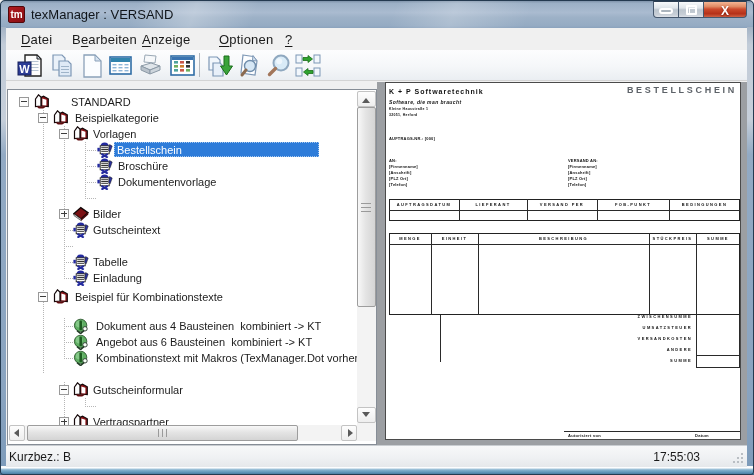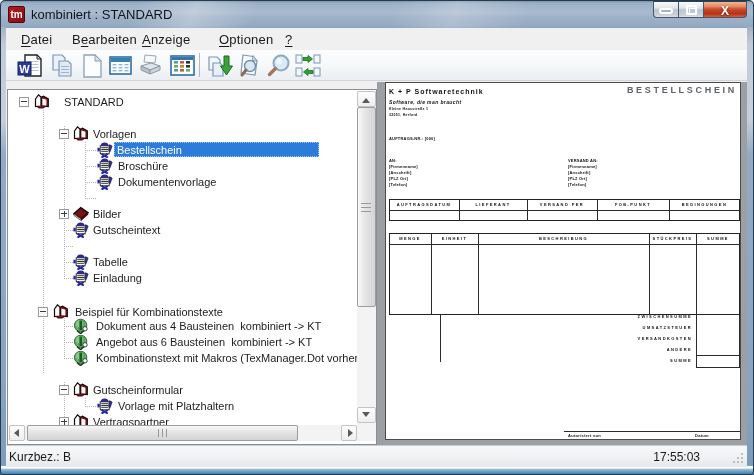--- a/index.html
+++ b/index.html
@@ -91,21 +91,21 @@
     <circle cx="6.2" cy="6" r="3.4" fill="#8ccc8e" opacity="0.85"></circle>
     <rect x="6.4" y="2.6" width="2.6" height="9.6" rx="1" fill="#1d5c20"></rect>
     <circle cx="12" cy="10.8" r="2.2" fill="#f6fff6" stroke="#26332a" stroke-width="0.9"></circle>
     <path d="M4 12.6 L7.4 15.4 M11 12.6 L7.8 15.4" stroke="#223c26" stroke-width="1.4"></path>
   </g>
  </defs>
 </svg>
 <div class="abs" id="title">
   <div class="shine"></div>
   <div class="abs" id="tmicon">tm</div>
-  <div class="abs" id="titletext">kombiniert : STANDARD</div>
+  <div class="abs" id="titletext">texManager : VERSAND</div>
 </div>
 <div class="abs wbtn" id="btnmin">
     <div class="glyphmin"></div>
   </div>
 <div class="abs wbtn" id="btnmax">
     <div class="glyphmax"></div>
   </div>
 <div class="abs wbtn" id="btncls">
     <span>X</span>
   </div>
@@ -214,21 +214,24 @@
   <div class="doth" style="left:55px;top:139px;width:9px"></div>
   <div class="doth" style="left:55px;top:155px;width:9px"></div>
   <div class="doth" style="left:55px;top:171px;width:9px"></div>
   <div class="doth" style="left:55px;top:187px;width:9px"></div>
   <div class="doth" style="left:55px;top:235px;width:9px"></div>
   <div class="doth" style="left:55px;top:251px;width:9px"></div>
   <div class="doth" style="left:55px;top:267px;width:9px"></div>
   <div class="doth" style="left:76px;top:315px;width:12px"></div>
   <div class="trow" style="top:3px"><div class="exp" style="left:10px"><i></i></div><svg class="ticon" style="left:25px" width="16" height="16" viewBox="0 0 16 16">
           <use href="#i-obook"></use>
-        </svg><span class="txt" style="left:55px">STANDARD</span></div>
+        </svg><span class="txt" style="left:62px">STANDARD</span></div>
+  <div class="trow" style="top:19px"><div class="exp" style="left:29px"><i></i></div><svg class="ticon" style="left:44px" width="16" height="16" viewBox="0 0 16 16">
+          <use href="#i-obook"></use>
+        </svg><span class="txt" style="left:66px">Beispielkategorie</span></div>
   <div class="trow" style="top:35px"><div class="exp" style="left:50px"><i></i></div><svg class="ticon" style="left:64px" width="16" height="16" viewBox="0 0 16 16">
           <use href="#i-obook"></use>
         </svg><span class="txt" style="left:84px">Vorlagen</span></div>
   <div class="trow" style="top:51px"><svg class="ticon" style="left:88px" width="16" height="16" viewBox="0 0 16 16">
           <use href="#i-blue"></use>
         </svg><div class="sel"><span>Bestellschein</span></div></div>
   <div class="trow" style="top:67px"><svg class="ticon" style="left:88px" width="16" height="16" viewBox="0 0 16 16">
           <use href="#i-blue"></use>
         </svg><span class="txt" style="left:109px">Broschüre</span></div>
   <div class="trow" style="top:83px"><svg class="ticon" style="left:88px" width="16" height="16" viewBox="0 0 16 16">
@@ -239,38 +242,35 @@
         </svg><span class="txt" style="left:84px">Bilder</span></div>
   <div class="trow" style="top:131px"><svg class="ticon" style="left:64px" width="16" height="16" viewBox="0 0 16 16">
           <use href="#i-blue"></use>
         </svg><span class="txt" style="left:84px">Gutscheintext</span></div>
   <div class="trow" style="top:163px"><svg class="ticon" style="left:64px" width="16" height="16" viewBox="0 0 16 16">
           <use href="#i-blue"></use>
         </svg><span class="txt" style="left:84px">Tabelle</span></div>
   <div class="trow" style="top:179px"><svg class="ticon" style="left:64px" width="16" height="16" viewBox="0 0 16 16">
           <use href="#i-blue"></use>
         </svg><span class="txt" style="left:84px">Einladung</span></div>
-  <div class="trow" style="top:213px"><div class="exp" style="left:29px"><i></i></div><svg class="ticon" style="left:44px" width="16" height="16" viewBox="0 0 16 16">
+  <div class="trow" style="top:198px"><div class="exp" style="left:29px"><i></i></div><svg class="ticon" style="left:44px" width="16" height="16" viewBox="0 0 16 16">
           <use href="#i-obook"></use>
         </svg><span class="txt" style="left:66px">Beispiel für Kombinationstexte</span></div>
   <div class="trow" style="top:227px"><svg class="ticon" style="left:64px" width="16" height="16" viewBox="0 0 16 16">
           <use href="#i-green"></use>
         </svg><span class="txt" style="left:87px">Dokument aus 4 Bausteinen  kombiniert -&gt; KT</span></div>
   <div class="trow" style="top:243px"><svg class="ticon" style="left:64px" width="16" height="16" viewBox="0 0 16 16">
           <use href="#i-green"></use>
         </svg><span class="txt" style="left:87px">Angebot aus 6 Bausteinen  kombiniert -&gt; KT</span></div>
   <div class="trow" style="top:259px"><svg class="ticon" style="left:64px" width="16" height="16" viewBox="0 0 16 16">
           <use href="#i-green"></use>
         </svg><span class="txt" style="left:87px">Kombinationstext mit Makros (TexManager.Dot vorher öf</span></div>
   <div class="trow" style="top:291px"><div class="exp" style="left:50px"><i></i></div><svg class="ticon" style="left:64px" width="16" height="16" viewBox="0 0 16 16">
           <use href="#i-obook"></use>
         </svg><span class="txt" style="left:84px">Gutscheinformular</span></div>
-  <div class="trow" style="top:307px"><svg class="ticon" style="left:88px" width="16" height="16" viewBox="0 0 16 16">
-          <use href="#i-blue"></use>
-        </svg><span class="txt" style="left:109px">Vorlage mit Platzhaltern</span></div>
   <div class="trow" style="top:323px"><div class="exp plus" style="left:50px"><i></i><b></b></div><svg class="ticon" style="left:64px" width="16" height="16" viewBox="0 0 16 16">
           <use href="#i-obook"></use>
         </svg><span class="txt" style="left:84px">Vertragspartner</span></div>
   </div>
   <div class="sbtrack" style="left:349px;top:1px;width:19px;height:334px"></div>
   <div class="sbbtn" style="left:349px;top:1px;width:19px;height:16px"></div>
   <div class="arr abs" style="left:354px;top:8px;width:0;height:0;border-left:4px solid transparent;border-right:4px solid transparent;border-bottom:5px solid #5a5a5a"></div>
   <div class="sbthumbV" style="left:349px;top:17px;width:19px;height:200px"></div>
   <div class="abs" style="left:353px;top:113px;width:10px;height:1px;background:#9a9a9a"></div>
   <div class="abs" style="left:353px;top:117px;width:10px;height:1px;background:#9a9a9a"></div>

